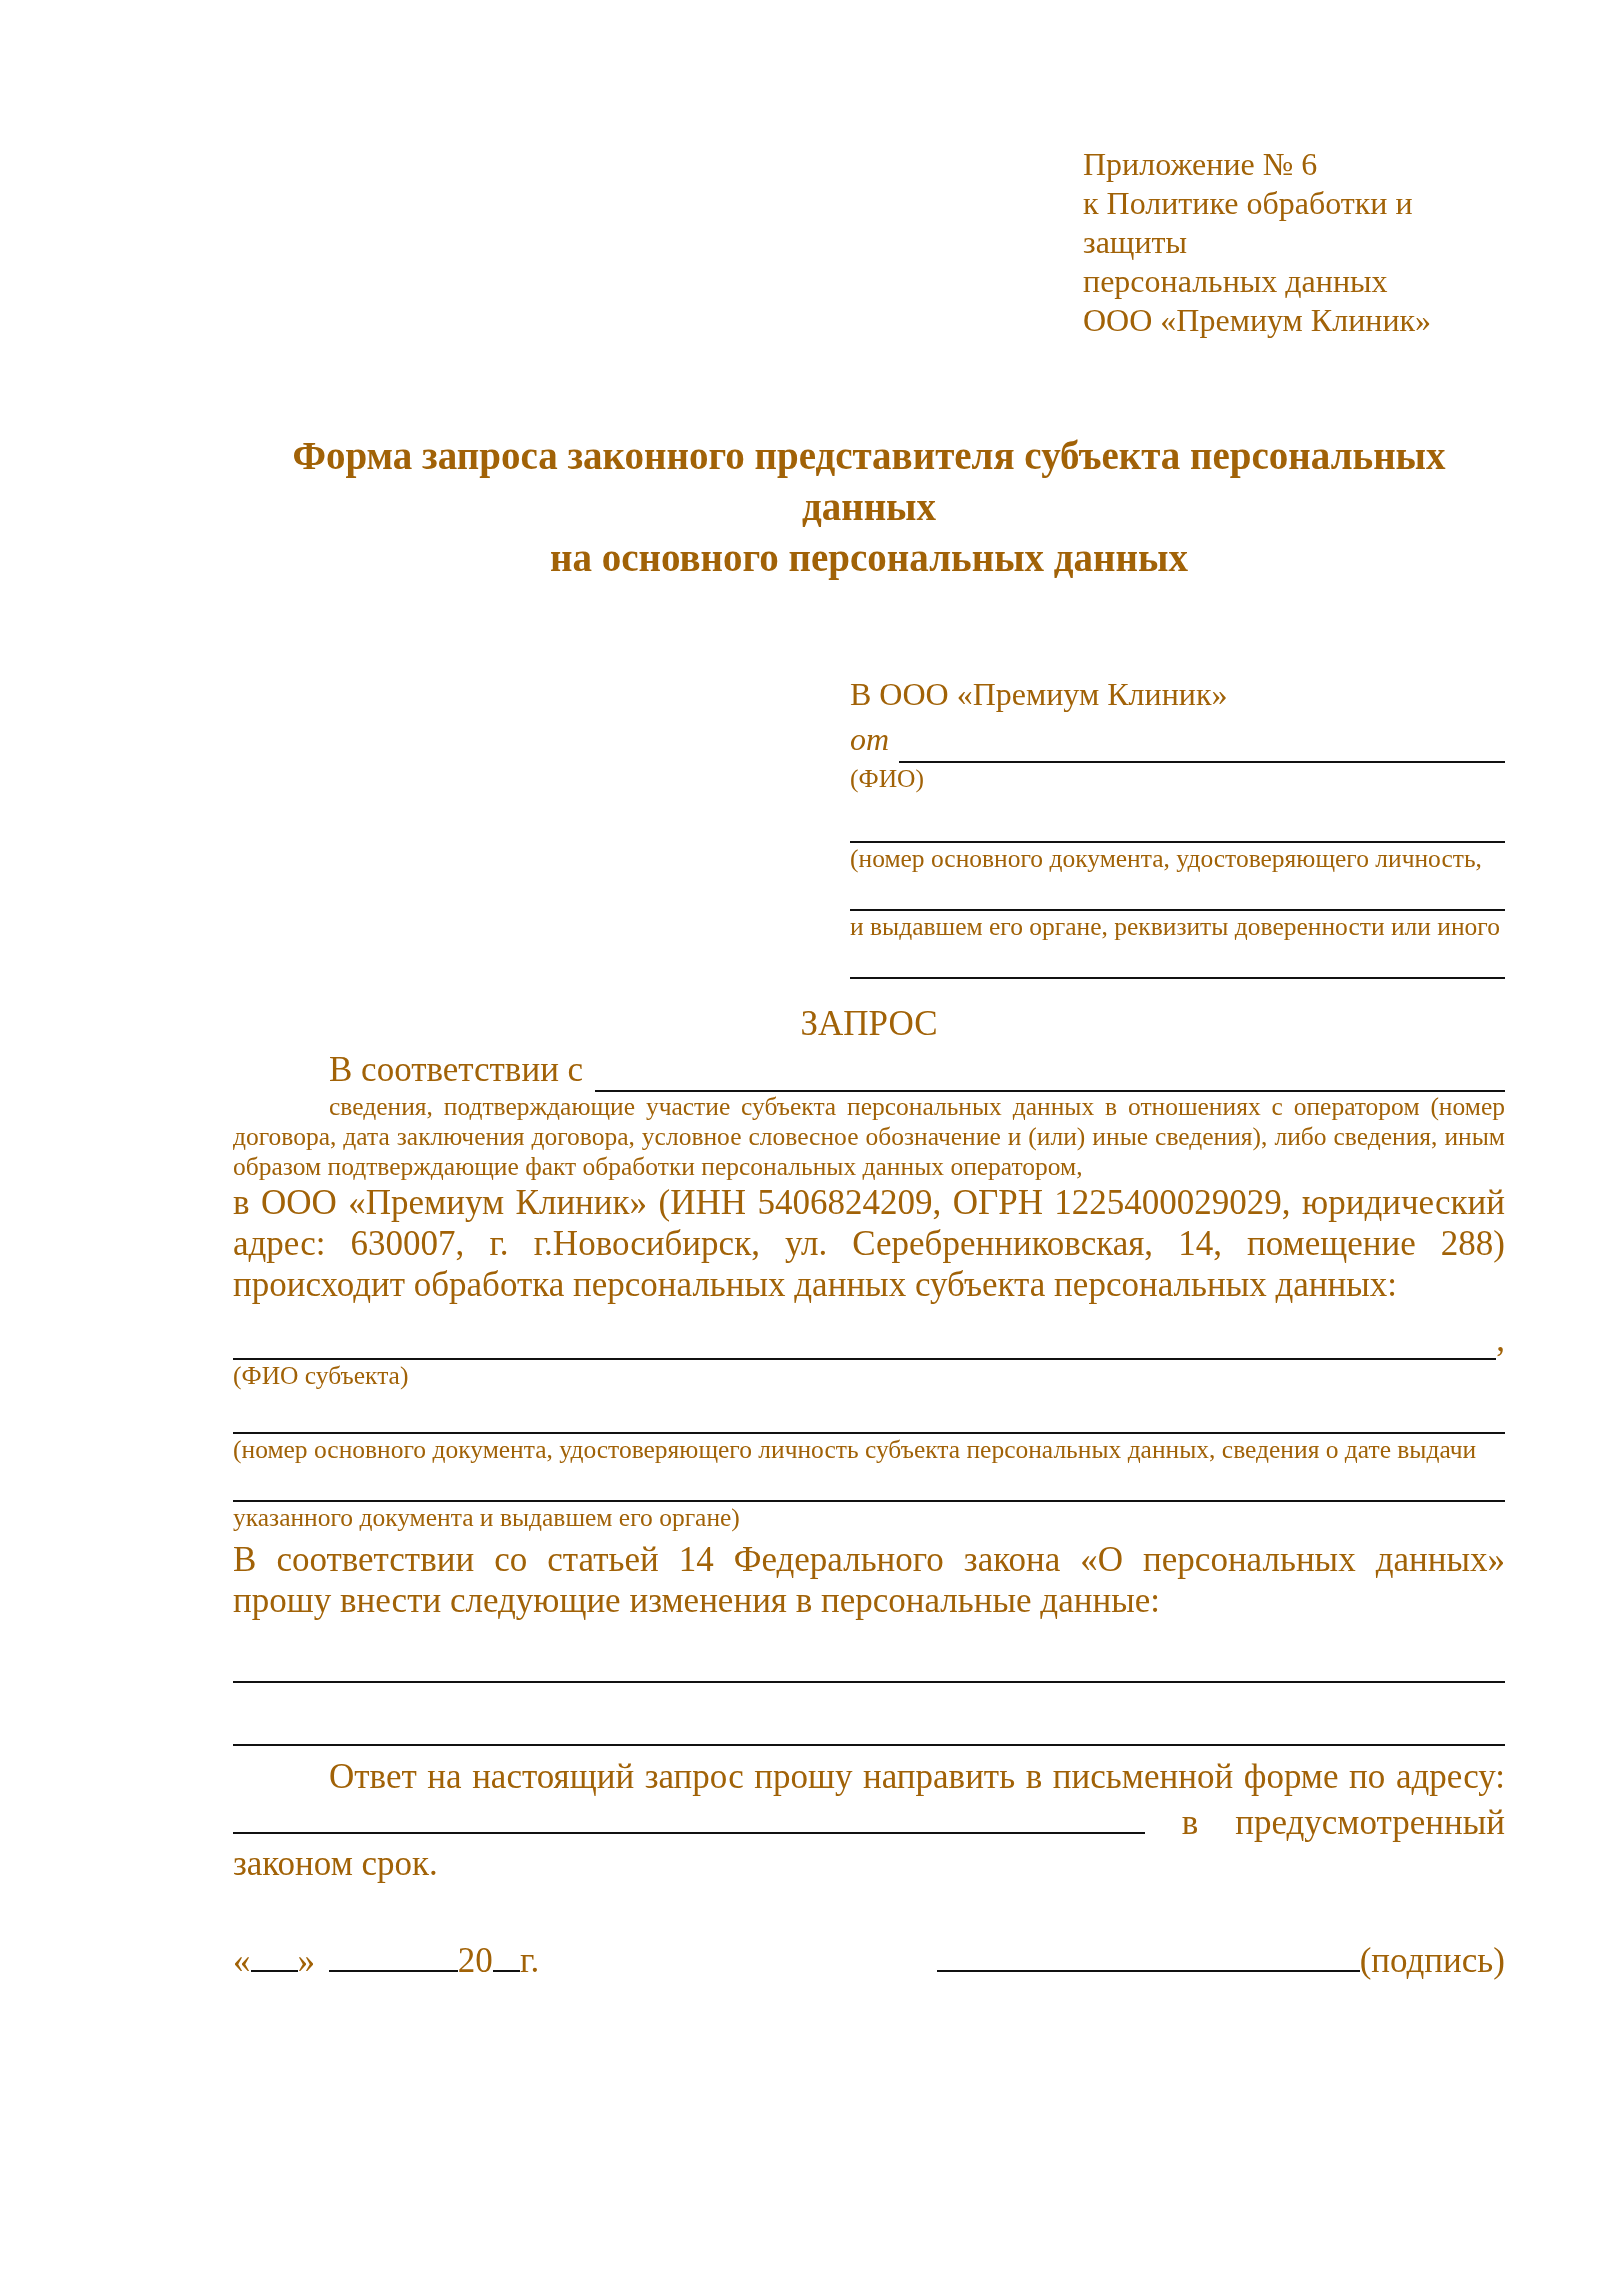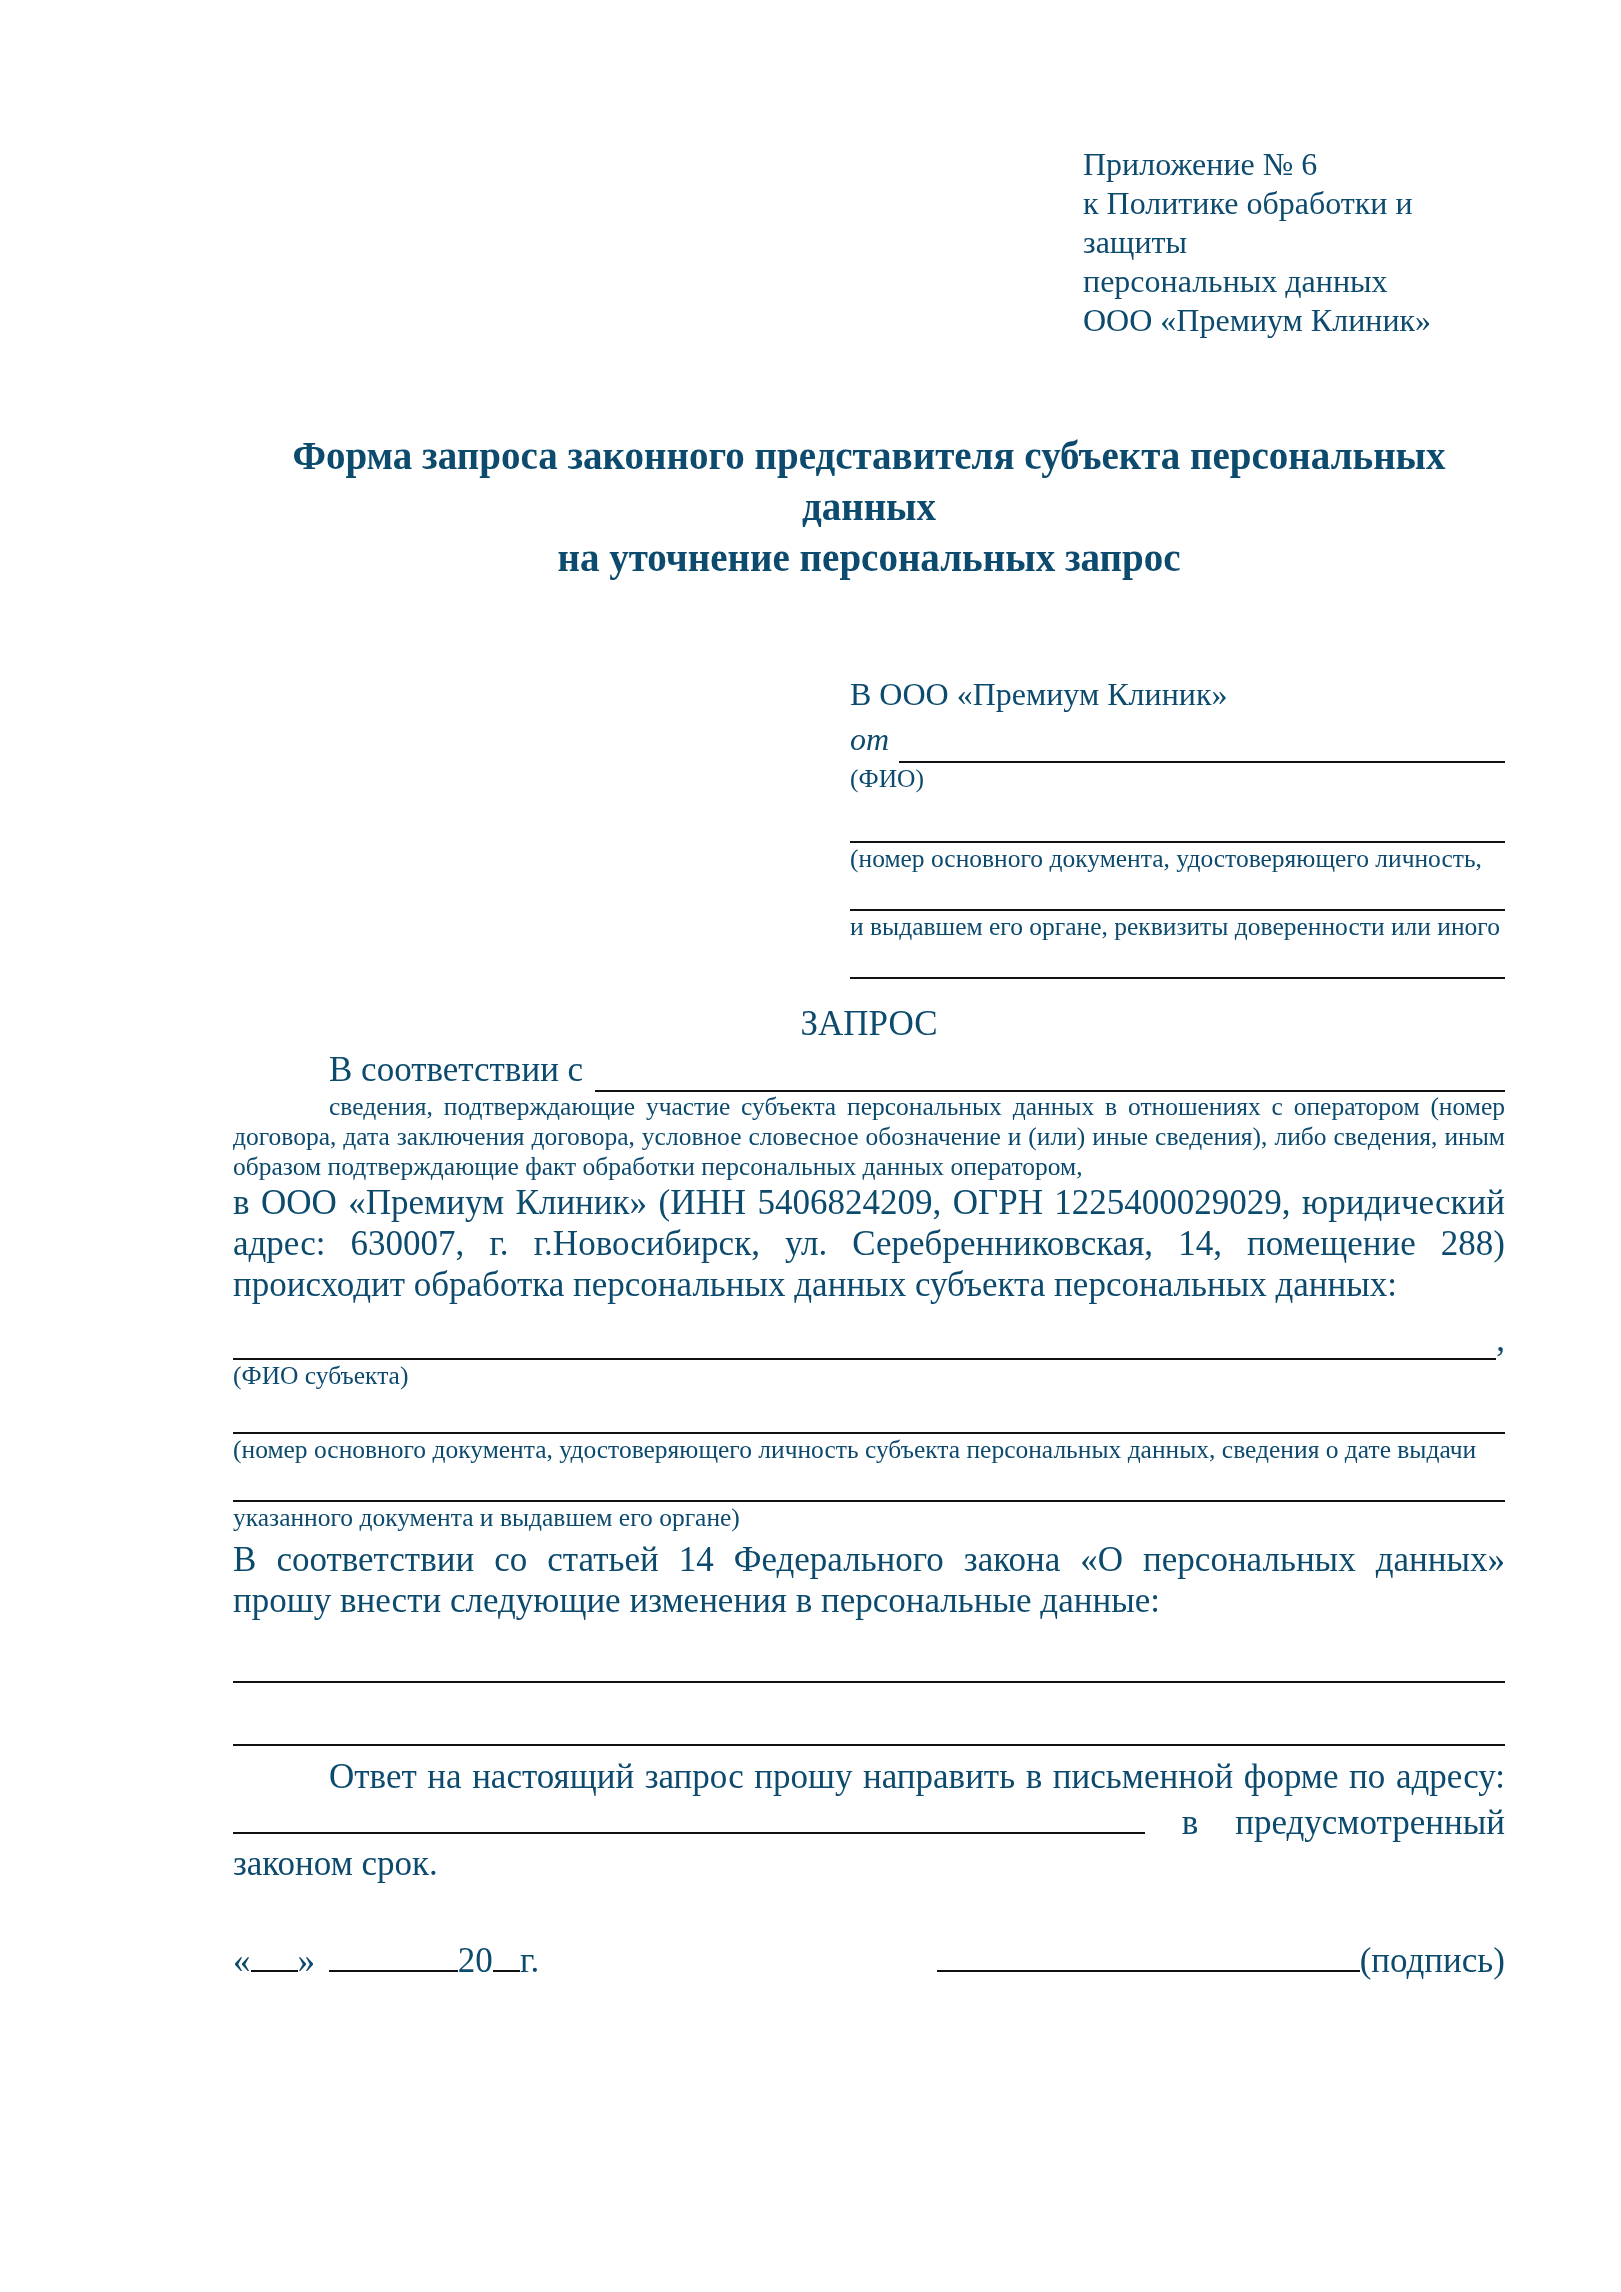--- a/index.html
+++ b/index.html
@@ -2,21 +2,21 @@
 <html lang="ru"><head>
 <meta charset="utf-8">
 <style>
   html, body { margin: 0; padding: 0; background: #808080; }
   .page {
     position: relative;
     width: 1621px;
     height: 2293px;
     margin: 0 auto;
     background: #ffffff;
-    color: #0c4a6e;
+    color: #a16207;
     font-family: "Liberation Serif", "DejaVu Serif", serif;
     box-sizing: border-box;
     padding: 145px 116px 0 233px; 
     overflow: hidden;
   }
   
   .header-block { margin-left: 850px; font-size: 32px; line-height: 39px; }
   
   .form-title { margin-top: 90px; text-align: center; font-weight: bold; font-size: 39px; line-height: 51px; }
   
@@ -57,21 +57,21 @@
 
   <div class="header-block">
     <div>Приложение № 6</div>
     <div>к Политике обработки и защиты</div>
     <div>персональных данных</div>
     <div>ООО «Премиум Клиник»</div>
   </div>
 
   <div class="form-title">
     <div>Форма запроса законного представителя субъекта персональных данных</div>
-    <div>на уточнение персональных запрос</div>
+    <div>на основного персональных данных</div>
   </div>
 
   <div class="addressee">
     <div>В ООО «Премиум Клиник»</div>
     <div class="from-row">
       <span>от</span>
       <span class="fill"></span>
     </div>
     <div class="caption">(ФИО)</div>
 

